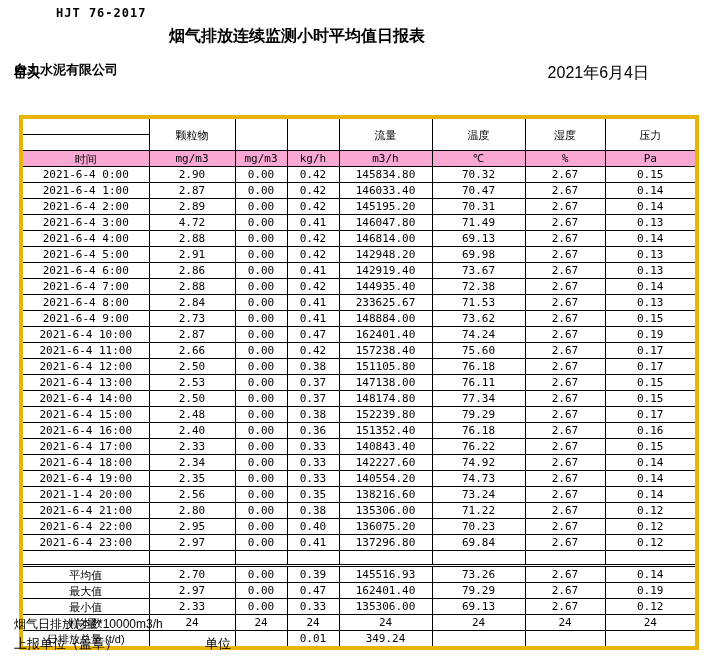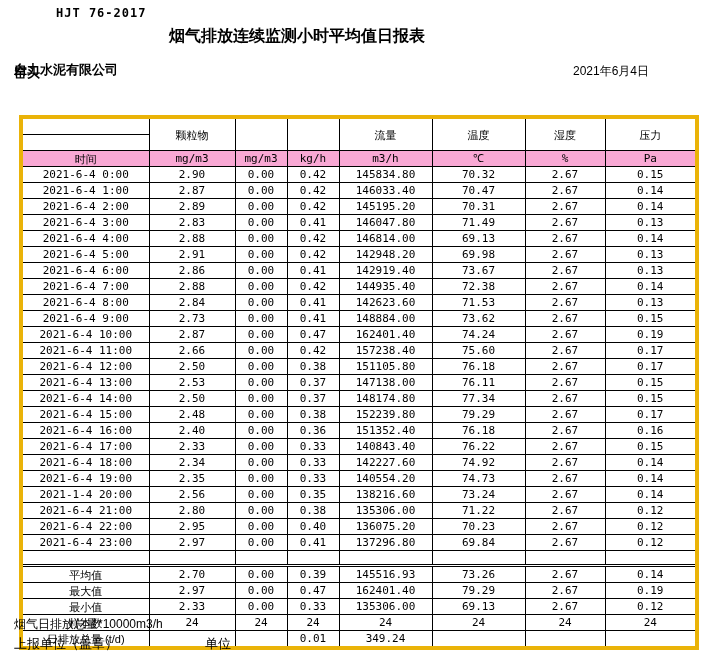--- a/index.html
+++ b/index.html
@@ -7,21 +7,21 @@
     width:713px;height:656px;position:relative;background:#ffffff;color:#000;
     font-family:"Liberation Sans","DejaVu Sans",sans-serif;
     -webkit-font-smoothing:none;
   }
   .abs{position:absolute;}
   .std-code{left:14px;top:6px;font-family:"DejaVu Sans Mono","Liberation Mono",monospace;
     font-weight:bold;font-size:12px;letter-spacing:1px;margin-left:42px;}
   .report-title{left:0;top:26px;width:594px;text-align:center;font-size:16px;font-weight:bold;}
   .company{left:14px;top:61px;font-size:13px;font-weight:bold;}
   .kiln{left:14px;top:64px;font-size:13px;font-weight:bold;}
-  .report-date{right:64px;top:63px;font-size:12px;}
+  .report-date{right:64px;top:63px;font-size:16px;}
   table.report{
     position:absolute;left:19px;top:115px;width:676px;
     border-collapse:collapse;table-layout:fixed;
     border:4px solid #eab308;
     font-family:"DejaVu Sans Mono","Liberation Mono",monospace;
   }
   table.report td{
     border:1px solid #000;height:15px;line-height:14px;padding:0;
     text-align:center;font-size:11px;white-space:nowrap;overflow:hidden;
   }
@@ -108,21 +108,21 @@
         <td>2.89</td>
         <td>0.00</td>
         <td>0.42</td>
         <td>145195.20</td>
         <td>70.31</td>
         <td>2.67</td>
         <td>0.14</td>
       </tr>
       <tr>
         <td>2021-6-4 3:00</td>
-        <td>2.83</td>
+        <td>4.72</td>
         <td>0.00</td>
         <td>0.41</td>
         <td>146047.80</td>
         <td>71.49</td>
         <td>2.67</td>
         <td>0.13</td>
       </tr>
       <tr>
         <td>2021-6-4 4:00</td>
         <td>2.88</td>
@@ -161,21 +161,21 @@
         <td>144935.40</td>
         <td>72.38</td>
         <td>2.67</td>
         <td>0.14</td>
       </tr>
       <tr>
         <td>2021-6-4 8:00</td>
         <td>2.84</td>
         <td>0.00</td>
         <td>0.41</td>
-        <td>142623.60</td>
+        <td>233625.67</td>
         <td>71.53</td>
         <td>2.67</td>
         <td>0.13</td>
       </tr>
       <tr>
         <td>2021-6-4 9:00</td>
         <td>2.73</td>
         <td>0.00</td>
         <td>0.41</td>
         <td>148884.00</td>

